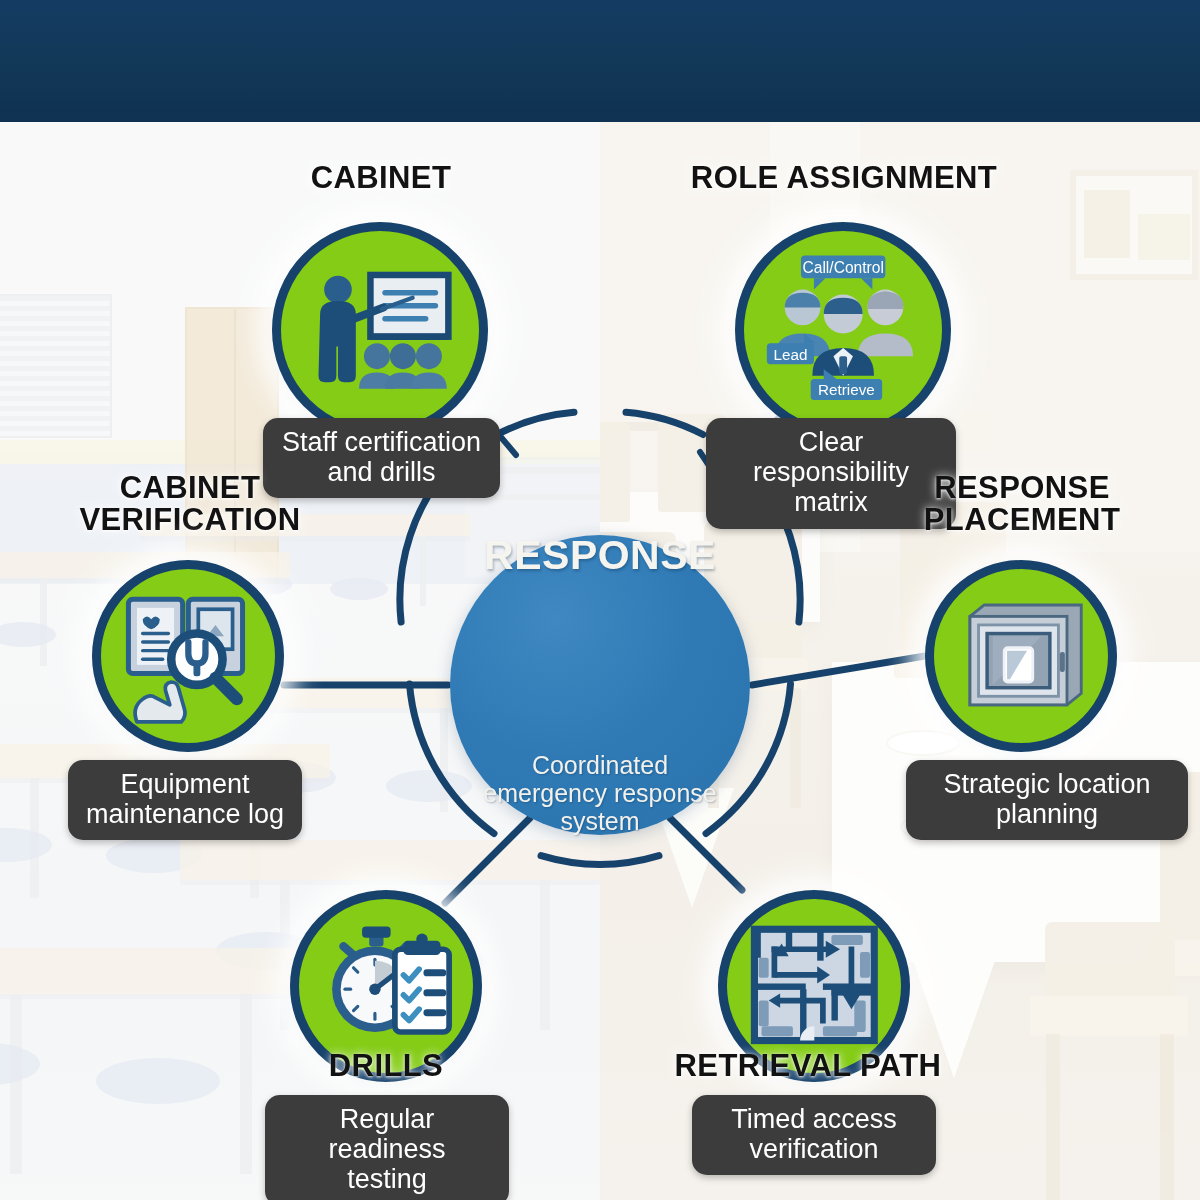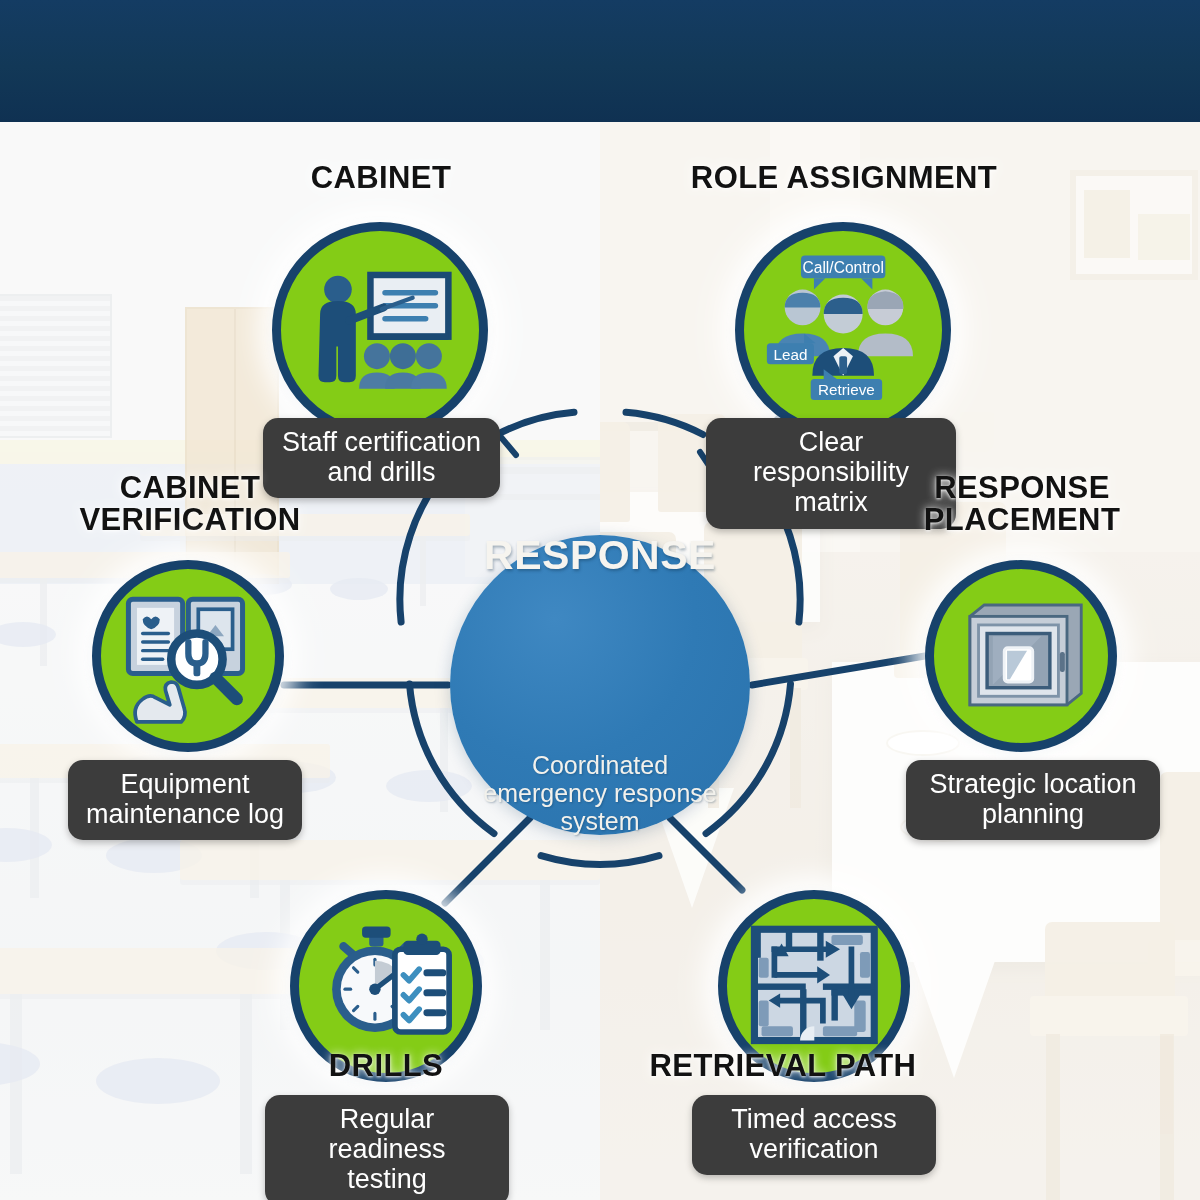--- a/index.html
+++ b/index.html
@@ -146,28 +146,28 @@
   #node-role       .node-circle { left:735px; top:222px; width:216px; height:216px; }
   #node-role       .node-label  { left:670px; top:162px; width:348px; }
   #node-role       .node-caption{ left:706px; top:418px; width:250px; }
 
   #node-backup     .node-circle { left:92px; top:560px; width:192px; height:192px; }
   #node-backup     .node-label  { left:55px; top:472px; width:270px; }
   #node-backup     .node-caption{ left:68px; top:760px; width:234px; }
 
   #node-cabinet    .node-circle { left:925px; top:560px; width:192px; height:192px; }
   #node-cabinet    .node-label  { left:898px; top:472px; width:248px; }
-  #node-cabinet    .node-caption{ left:906px; top:760px; width:254px; }
+  #node-cabinet    .node-caption{ left:906px; top:760px; width:282px; }
 
   #node-drills     .node-circle { left:290px; top:890px; width:192px; height:192px; }
   #node-drills     .node-label  { left:296px; top:1050px; width:180px; }
   #node-drills     .node-caption{ left:265px; top:1095px; width:244px; }
 
   #node-retrieval  .node-circle { left:718px; top:890px; width:192px; height:192px; }
-  #node-retrieval  .node-label  { left:637px; top:1050px; width:292px; }
+  #node-retrieval  .node-label  { left:662px; top:1050px; width:292px; }
   #node-retrieval  .node-caption{ left:692px; top:1095px; width:244px; }
 
   .icon-svg { width:82%; height:82%; display:block; }
 </style>
 </head>
 <body>
 
 <div id="canvas">
 
   <div class="bg">

